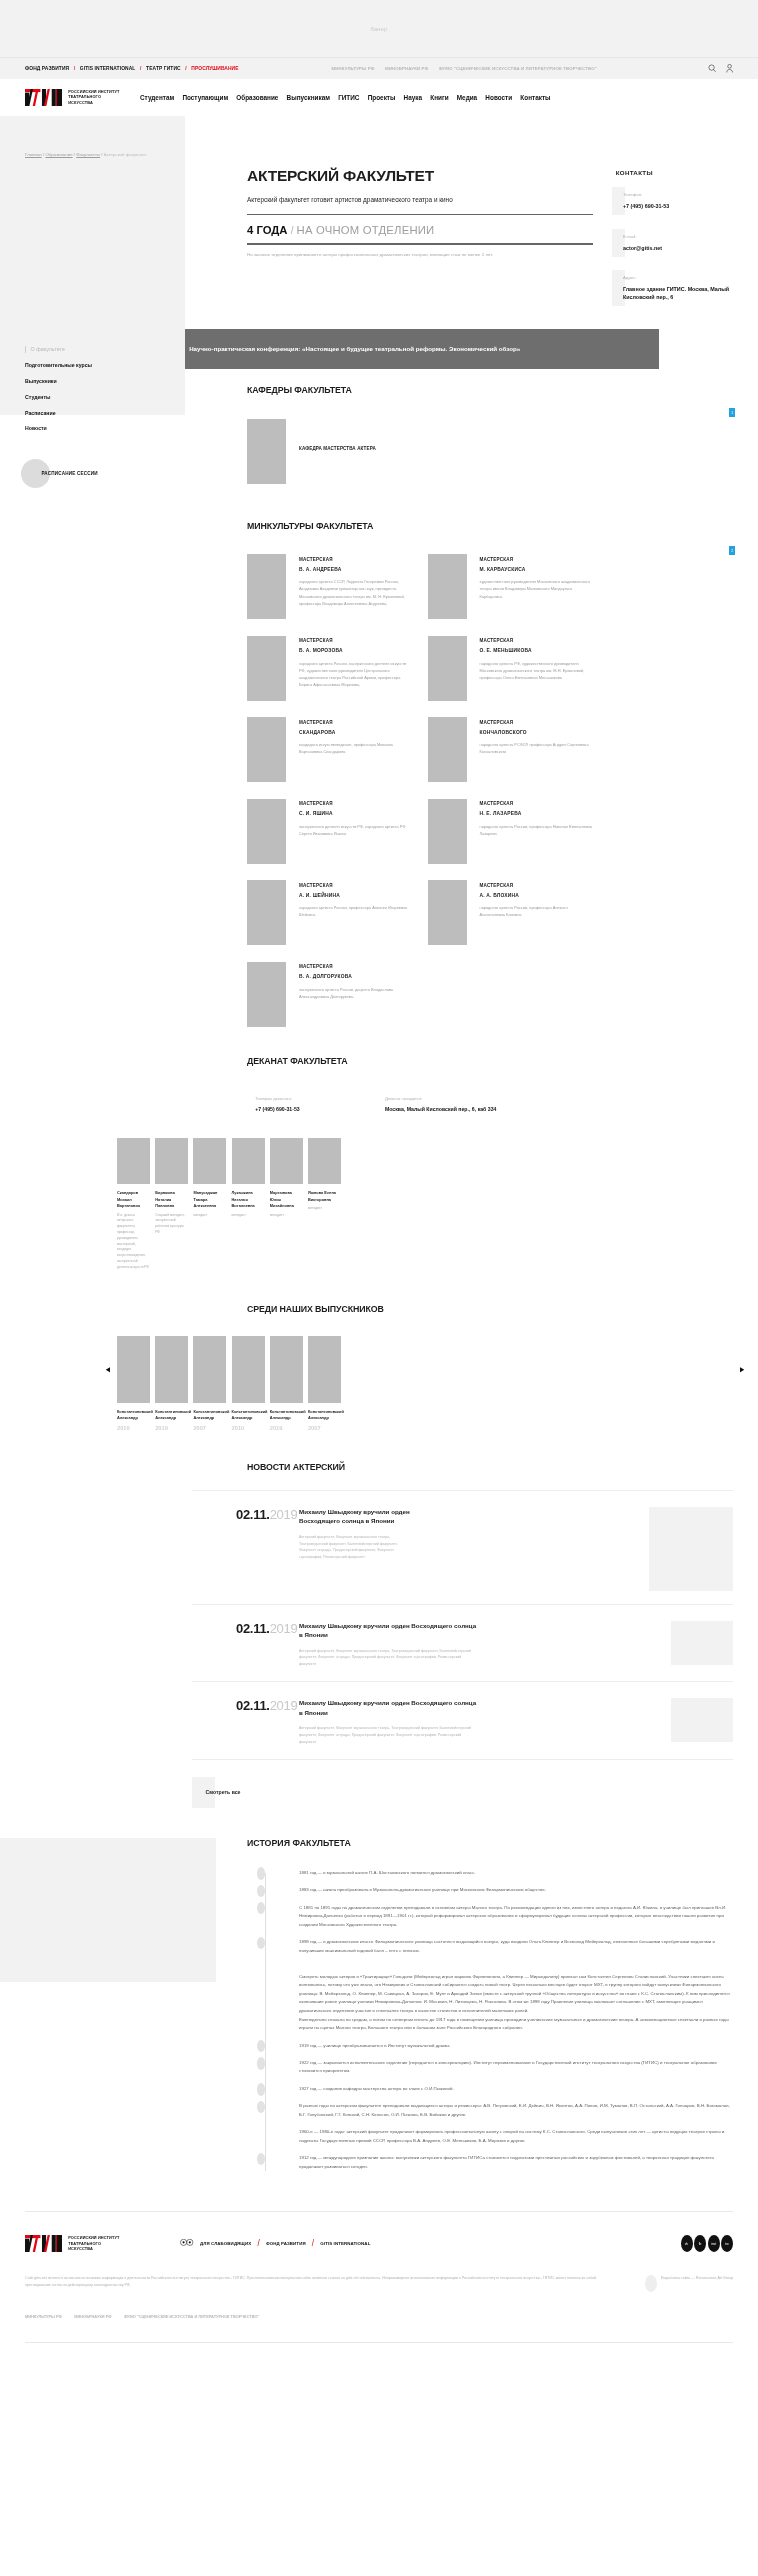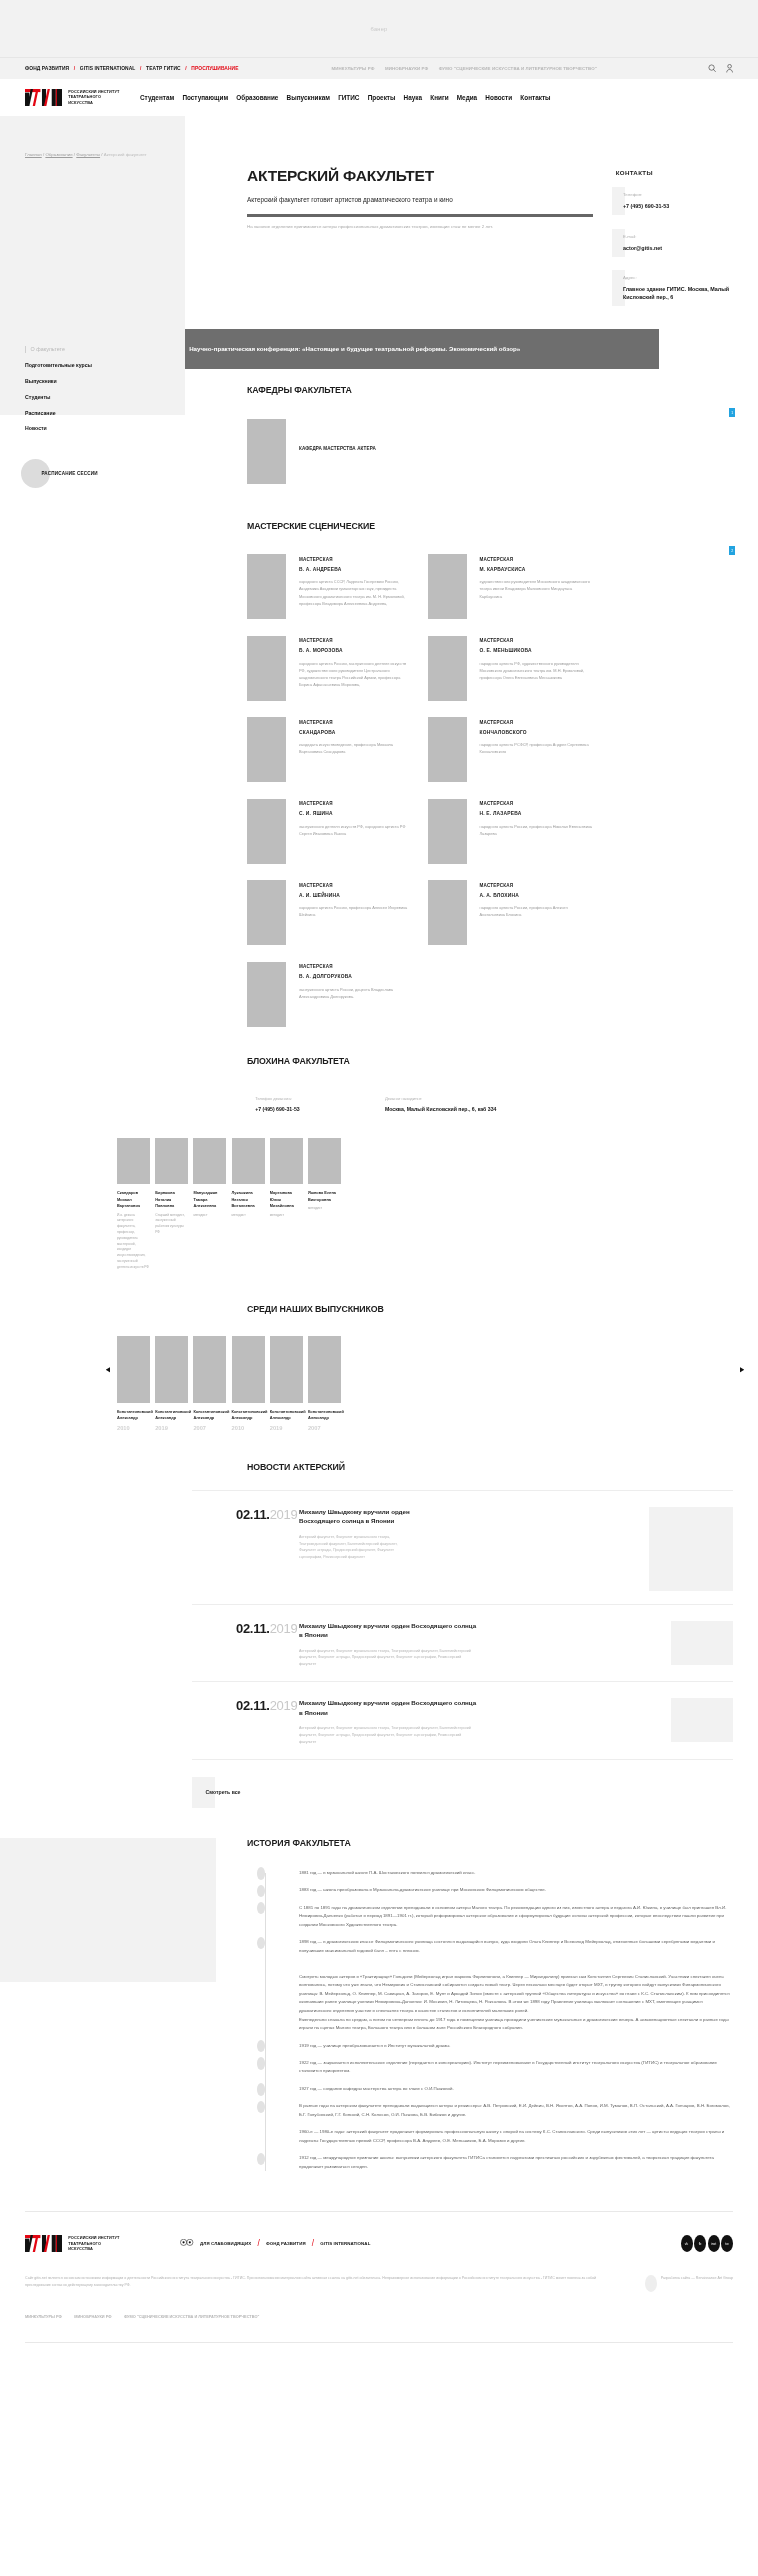--- a/index.html
+++ b/index.html
@@ -297,20 +297,23 @@
 
   <div class="breadcrumb">
     <a href="#">Главная</a><span class="slash"> / </span><a href="#">Образование</a><span class="slash"> / </span><a href="#">Факультеты</a><span class="slash"> / </span><span class="cur">Актерский факультет</span>
   </div>
 
   <div class="hero-inner">
     <div class="hero-main">
       <h1 class="hero-title">АКТЕРСКИЙ ФАКУЛЬТЕТ</h1>
       <div class="hero-sub">Актерский факультет готовит артистов драматического театра и кино</div>
       <div class="hero-rule"></div>
+      <div class="hero-row">
+        <span class="num">4 ГОДА</span><span class="sl">/</span><span class="lbl">НА ОЧНОМ ОТДЕЛЕНИИ</span>
+      </div>
       <div class="hero-rule"></div>
       <div class="hero-rule"></div>
       <div class="hero-note">На заочное отделение принимаются актеры профессиональных драматических театров, имеющие стаж не менее 2 лет.</div>
     </div>
 
     <div class="hero-contacts">
       <h3>КОНТАКТЫ</h3>
       <div class="cblock">
         <div class="lab">Телефон:</div>
         <div class="val">+7 (495) 690-31-53</div>
@@ -348,21 +351,21 @@
 <div class="section" style="margin-top:16px;">
   <div class="sec-title">КАФЕДРЫ ФАКУЛЬТЕТА</div>
   <div class="pgnum" style="top:23px;">1</div>
   <div class="kaf-row">
     <div class="kaf-thumb"></div>
     <div class="kaf-name">КАФЕДРА МАСТЕРСТВА АКТЕРА</div>
   </div>
 </div>
 
 <div class="section" style="margin-top:37px;">
-  <div class="sec-title">МАСТЕРСКИЕ СЦЕНИЧЕСКИЕ</div>
+  <div class="sec-title">МИНКУЛЬТУРЫ ФАКУЛЬТЕТА</div>
   <div class="pgnum" style="top:25px;">2</div>
   <div class="mast-grid">
 
     <div class="mast-card">
       <div class="mast-thumb"></div>
       <div class="mast-body">
         <div class="mast-l1">МАСТЕРСКАЯ</div>
         <div class="mast-l2">В. А. АНДРЕЕВА</div>
         <div class="mast-desc">народного артиста СССР, Лауреата Госпремии России, Академика Академии гуманитарных наук, президента Московского драматического театра им. М. Н. Ермоловой, профессора Владимира Алексеевича Андреева,</div>
       </div>
@@ -455,21 +458,21 @@
         <div class="mast-l1">МАСТЕРСКАЯ</div>
         <div class="mast-l2">В. А. ДОЛГОРУКОВА</div>
         <div class="mast-desc">заслуженного артиста России, доцента Владислава Александровича Долгорукова.</div>
       </div>
     </div>
 
   </div>
 </div>
 
 <div class="section" style="margin-top:13.4px;">
-  <div class="sec-title">БЛОХИНА ФАКУЛЬТЕТА</div>
+  <div class="sec-title">ДЕКАНАТ ФАКУЛЬТЕТА</div>
   <div class="dek-contacts">
     <div class="dek-cb">
       <div class="lab">Телефон деканата:</div>
       <div class="val">+7 (495) 690-31-53</div>
     </div>
     <div class="dek-cb">
       <div class="lab">Деканат находится:</div>
       <div class="val">Москва, Малый Кисловский пер., 6, каб 334</div>
     </div>
   </div>

